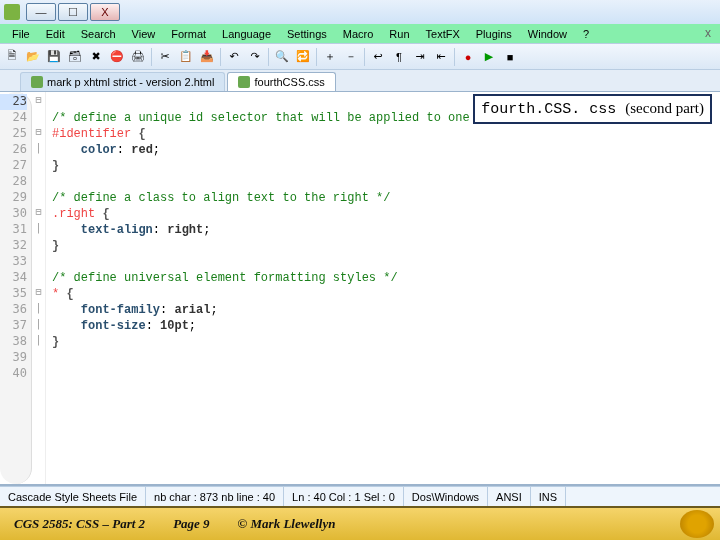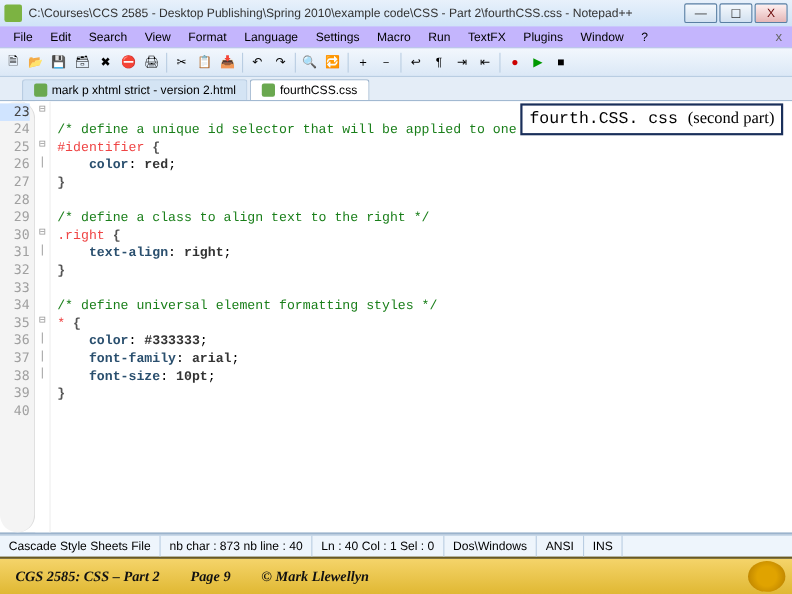--- a/index.html
+++ b/index.html
@@ -7,21 +7,21 @@
 
 
 .titlebar { height:24px; background:linear-gradient(#e8f1fb,#cfe3f7); display:flex; align-items:center; padding:0 4px; }
 .titlebar .icon { width:16px; height:16px; margin-right:6px; background:#7cb342; border-radius:2px; }
 .titlebar .title { font-size:11px; color:#333; flex:1; white-space:nowrap; overflow:hidden; }
 .winbtns { display:flex; gap:2px; }
 .winbtn { width:30px; height:18px; border:1px solid #5a7fa3; border-radius:2px; background:linear-gradient(#f5f9fd,#d2e1f0); display:flex; align-items:center; justify-content:center; font-size:11px; color:#333; }
 .winbtn.close { background:linear-gradient(#fef0f0,#e5b6b6); color:#600; }
 
 
-.menubar { height:20px; background:#c4b5fd; display:flex; align-items:center; padding:0 4px; border-bottom:1px solid #b9cde2; }
+.menubar { height:20px; background:#86efac; display:flex; align-items:center; padding:0 4px; border-bottom:1px solid #b9cde2; }
 .menuitem { padding:2px 8px; font-size:11px; cursor:default; }
 .menux { margin-left:auto; width:16px;height:16px; color:#666; text-align:center; font-size:12px;}
 
 
 .toolbar { height:26px; background:linear-gradient(#f2f7fd,#dbe8f6); border-bottom:1px solid #b9cde2; display:flex; align-items:center; padding:0 2px; gap:1px; }
 .tb { width:20px; height:20px; border:1px solid transparent; display:flex; align-items:center; justify-content:center; }
 .tb svg,.tb span { pointer-events:none; }
 .sep { width:1px; height:18px; background:#b9cde2; margin:0 2px; }
 
 
@@ -56,21 +56,20 @@
 
 .footer { height:34px; background:linear-gradient(#f5d46a,#e0b833); border-top:2px solid #6b5a1e; display:flex; align-items:center; font-size:13px; font-style:italic; font-family:'Times New Roman',serif; font-weight:bold; color:#111; }
 .footer > div { padding:0 14px;}
 .logo { width:34px;height:28px; margin-left:auto; margin-right:6px; background:radial-gradient(circle,#e0a300 40%,#b07800 100%); border-radius:50%; }
 </style>
 </head>
 <body>
 
 <div class="titlebar">
   <div class="icon"></div>
-  <div class="title">C:\Courses\CCS 2585 - Desktop Publishing\Spring 2010\example code\CSS - Part 2\fourthCSS.css - Notepad++</div>
   <div class="winbtns">
     <div class="winbtn">—</div>
     <div class="winbtn">☐</div>
     <div class="winbtn close">X</div>
   </div>
 </div>
 
 <div class="menubar">
   <div class="menuitem">File</div>
   <div class="menuitem">Edit</div>
@@ -225,21 +224,20 @@
     <div class="ln">    <span class="prop">color</span>: <span class="val">red</span>;</div>
     <div class="ln"><span class="brace">}</span></div>
     <div class="ln"></div>
     <div class="ln"><span class="comment">/* define a class to align text to the right */</span></div>
     <div class="ln"><span class="sel">.right</span> <span class="brace">{</span></div>
     <div class="ln">    <span class="prop">text-align</span>: <span class="val">right</span>;</div>
     <div class="ln"><span class="brace">}</span></div>
     <div class="ln"></div>
     <div class="ln"><span class="comment">/* define universal element formatting styles */</span></div>
     <div class="ln"><span class="sel">*</span> <span class="brace">{</span></div>
-    <div class="ln">    <span class="prop">color</span>: <span class="val">#333333</span>;</div>
     <div class="ln">    <span class="prop">font-family</span>: <span class="val">arial</span>;</div>
     <div class="ln">    <span class="prop">font-size</span>: <span class="val">10pt</span>;</div>
     <div class="ln"><span class="brace">}</span></div>
     <div class="ln"></div>
   </div>
 
   <div class="annot">
     <span class="f">fourth.CSS. css </span><span class="s">(second part)</span>
   </div>
 </div>

